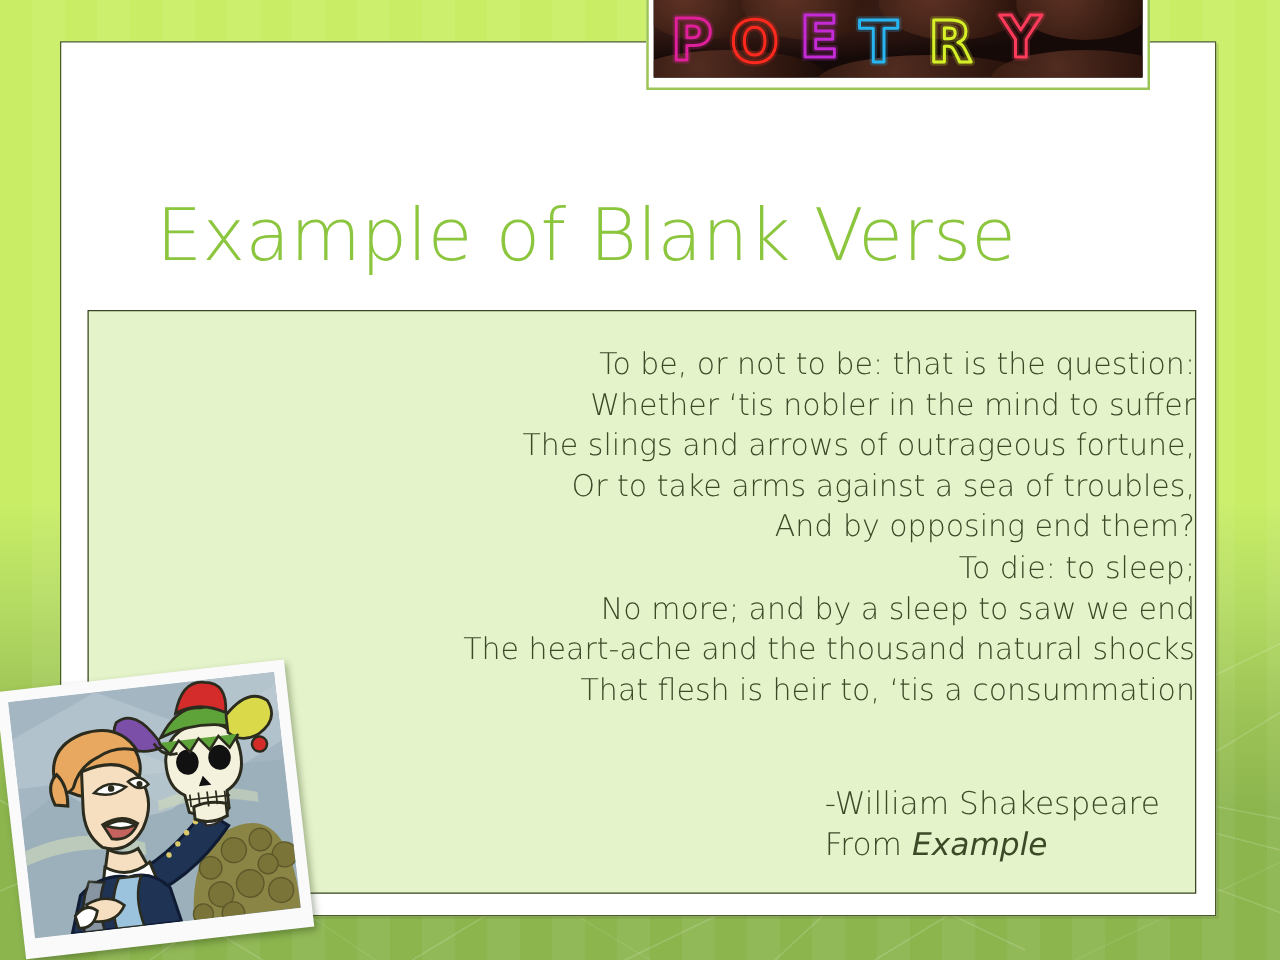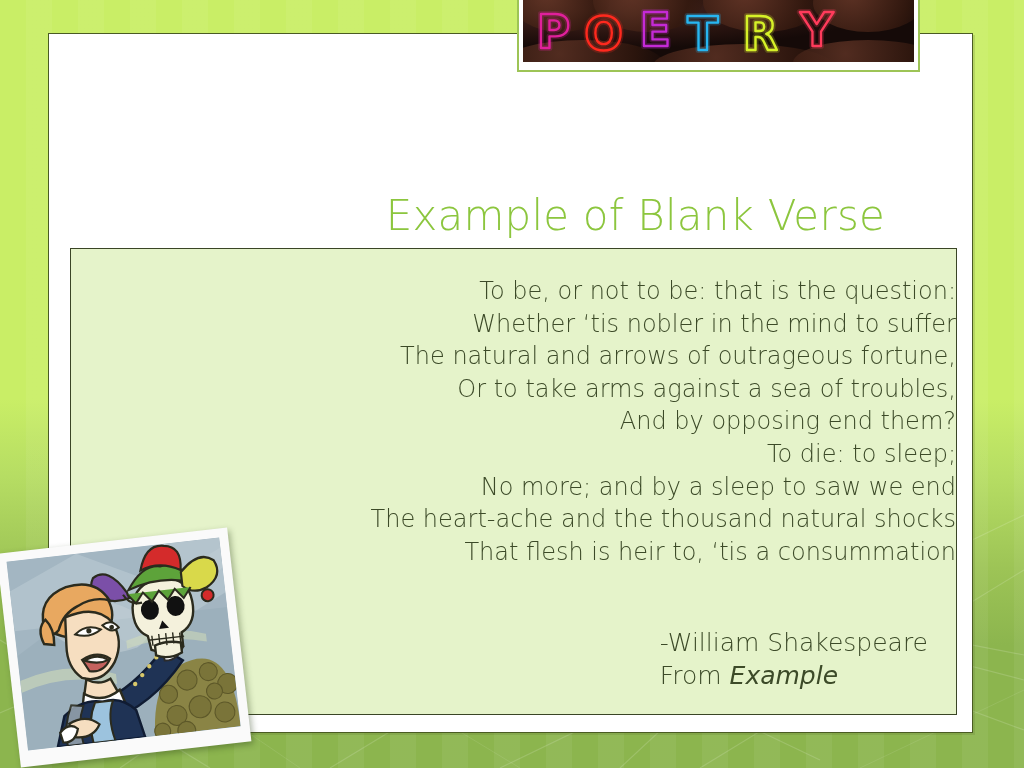--- a/index.html
+++ b/index.html
@@ -68,30 +68,29 @@
   }
   #poetry-art .blob {
     position:absolute; border-radius:50%;
     background:radial-gradient(circle at 35% 30%, #6b3a2a, #34190f 70%, transparent 100%);
     opacity:.85;
   }
 
   
   #title {
     position:absolute;
-    left:125px; top:188px;
+    left:125px; top:160px;
     width:760px;
     font-family:"DejaVu Sans", sans-serif;
     font-weight:300;
-    font-size:42px;
+    font-size:58px;
     line-height:56px;
     color:#8CC63E;
     letter-spacing:.2px;
     white-space:nowrap;
-    text-align:right;
   }
 
   
   #poem-box {
     position:absolute;
     left:70px; top:248px;
     width:887px; height:467px;
     background:#E5F3CA;
     border:1.5px solid #3A4526;
   }
@@ -191,21 +190,21 @@
           <text x="280" y="46" stroke="#FF3B5C">Y</text>
         </g>
       </svg>
     </div>
   </div>
 
   <div id="poem-box">
     <div id="poem-lines">
       <div class="pline">To be, or not to be: that is the question:</div>
       <div class="pline">Whether ‘tis nobler in the mind to suffer</div>
-      <div class="pline">The natural and arrows of outrageous fortune,</div>
+      <div class="pline">The slings and arrows of outrageous fortune,</div>
       <div class="pline">Or to take arms against a sea of troubles,</div>
       <div class="pline">And by opposing end them?</div>
       <div class="pline">To die: to sleep;</div>
       <div class="pline">No more; and by a sleep to saw we end</div>
       <div class="pline">The heart-ache and the thousand natural shocks</div>
       <div class="pline">That flesh is heir to, ‘tis a consummation</div>
     </div>
 
     <div id="attribution">
       <div>-William Shakespeare</div>

